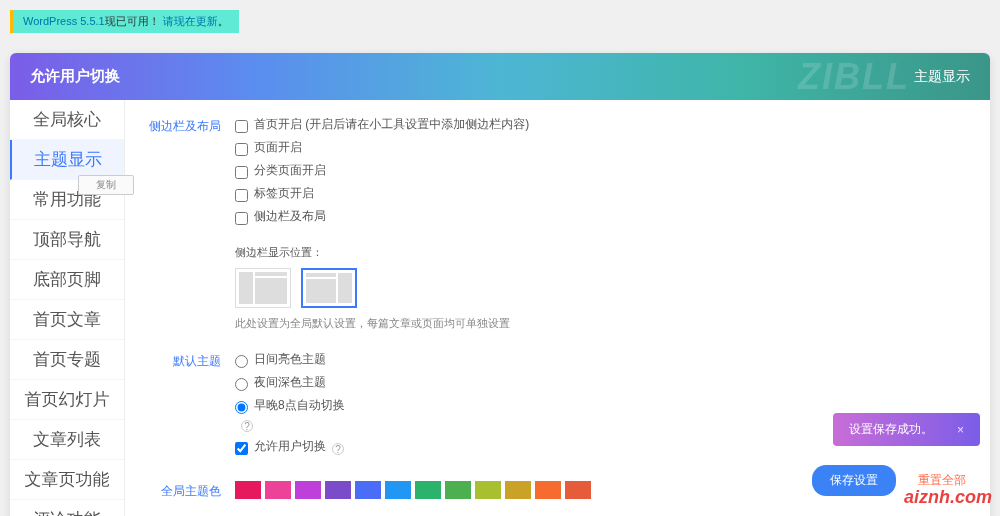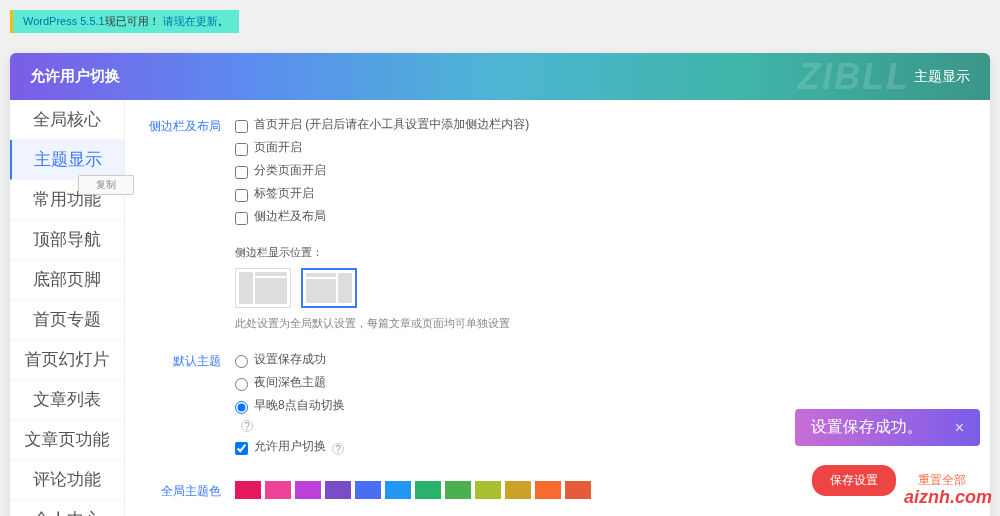--- a/index.html
+++ b/index.html
@@ -42,25 +42,25 @@
     .layout-box { width: 56px; height: 40px; border: 1px solid #ddd; background: #fff; padding: 3px; display: flex; gap: 2px; cursor: pointer; }
     .layout-box.active { border: 2px solid #3a7afe; }
     .layout-box .col-s { width: 14px; background: #ddd; }
     .layout-box .col-l { flex: 1; display: flex; flex-direction: column; gap: 2px; }
     .layout-box .col-l .bar { height: 4px; background: #ddd; }
     .layout-box .col-l .fill { flex: 1; background: #ddd; }
     
     .color-swatches { display: flex; gap: 4px; margin-bottom: 8px; }
     .color-swatch { width: 26px; height: 18px; cursor: pointer; }
     
-    .toast { position: fixed; right: 20px; bottom: 70px; background: linear-gradient(90deg, #c86dd7, #7b5de8); color: #fff; padding: 8px 16px; border-radius: 4px; font-size: 16px; display: flex; align-items: center; gap: 32px; }
+    .toast { position: fixed; right: 20px; bottom: 70px; background: linear-gradient(90deg, #c86dd7, #7b5de8); color: #fff; padding: 8px 16px; border-radius: 4px; font-size: 12px; display: flex; align-items: center; gap: 24px; }
     .toast .close { cursor: pointer; opacity: 0.8; }
     
     .action-bar { position: fixed; right: 20px; bottom: 20px; display: flex; gap: 8px; }
-    .btn-primary { background: #ef4444; color: #fff; border: none; padding: 7px 18px; border-radius: 14px; font-size: 12px; cursor: pointer; }
+    .btn-primary { background: #3b82f6; color: #fff; border: none; padding: 7px 18px; border-radius: 14px; font-size: 12px; cursor: pointer; }
     .btn-danger { background: transparent; color: #ff6b4a; border: none; padding: 7px 14px; font-size: 12px; cursor: pointer; }
     
     .watermark { position: fixed; right: 8px; bottom: 8px; color: rgba(230,0,0,0.75); font-size: 18px; font-style: italic; font-weight: bold; pointer-events: none; }
   </style>
 </head>
 <body>
 
 
 
 <div class="notice-bar">
@@ -75,20 +75,21 @@
     <span class="panel-subtitle">主题显示</span>
   </div>
   <div class="panel-body">
     <div class="sidebar">
       <div id="sidebar-items">
           <div class="sidebar-item">全局核心</div>
           <div class="sidebar-item active">主题显示</div>
           <div class="sidebar-item">常用功能</div>
           <div class="sidebar-item">顶部导航</div>
           <div class="sidebar-item">底部页脚</div>
+          <div class="sidebar-item">首页文章</div>
           <div class="sidebar-item">首页专题</div>
           <div class="sidebar-item">首页幻灯片</div>
           <div class="sidebar-item">文章列表</div>
           <div class="sidebar-item">文章页功能</div>
           <div class="sidebar-item">评论功能</div>
           <div class="sidebar-item">个人中心</div>
         </div>
       <div class="sidebar-badge">复制</div>
     </div>
     <div class="content">
@@ -138,21 +139,21 @@
           <div class="desc-text">此处设置为全局默认设置，每篇文章或页面均可单独设置</div>
         </div>
       </div>
 
       <div class="field-row">
         <div class="field-label">默认主题</div>
         <div class="field-control">
           <div id="theme-radios">
               <div class="chk-row">
                 <input type="radio" name="theme" style="">
-                <span>设置保存成功</span>
+                <span>日间亮色主题</span>
               </div>
               <div class="chk-row">
                 <input type="radio" name="theme" style="">
                 <span>夜间深色主题</span>
               </div>
               <div class="chk-row">
                 <input type="radio" name="theme" checked="" style="">
                 <span>早晚8点自动切换</span>
               </div>
             </div>

